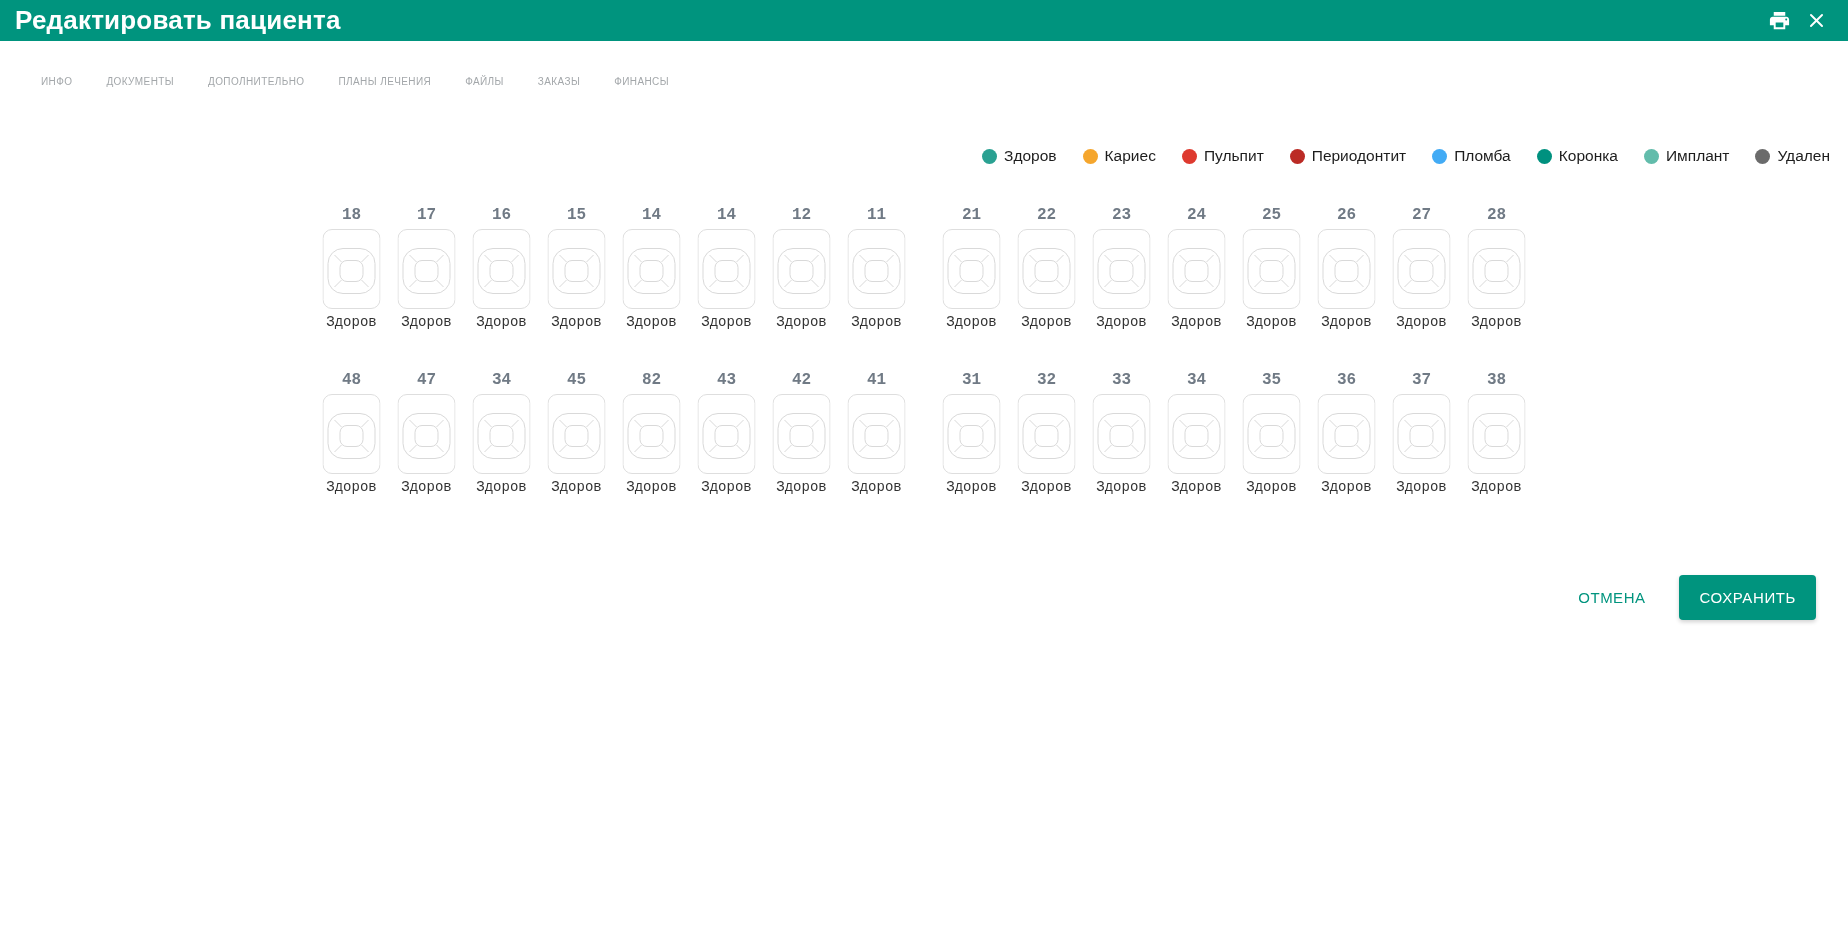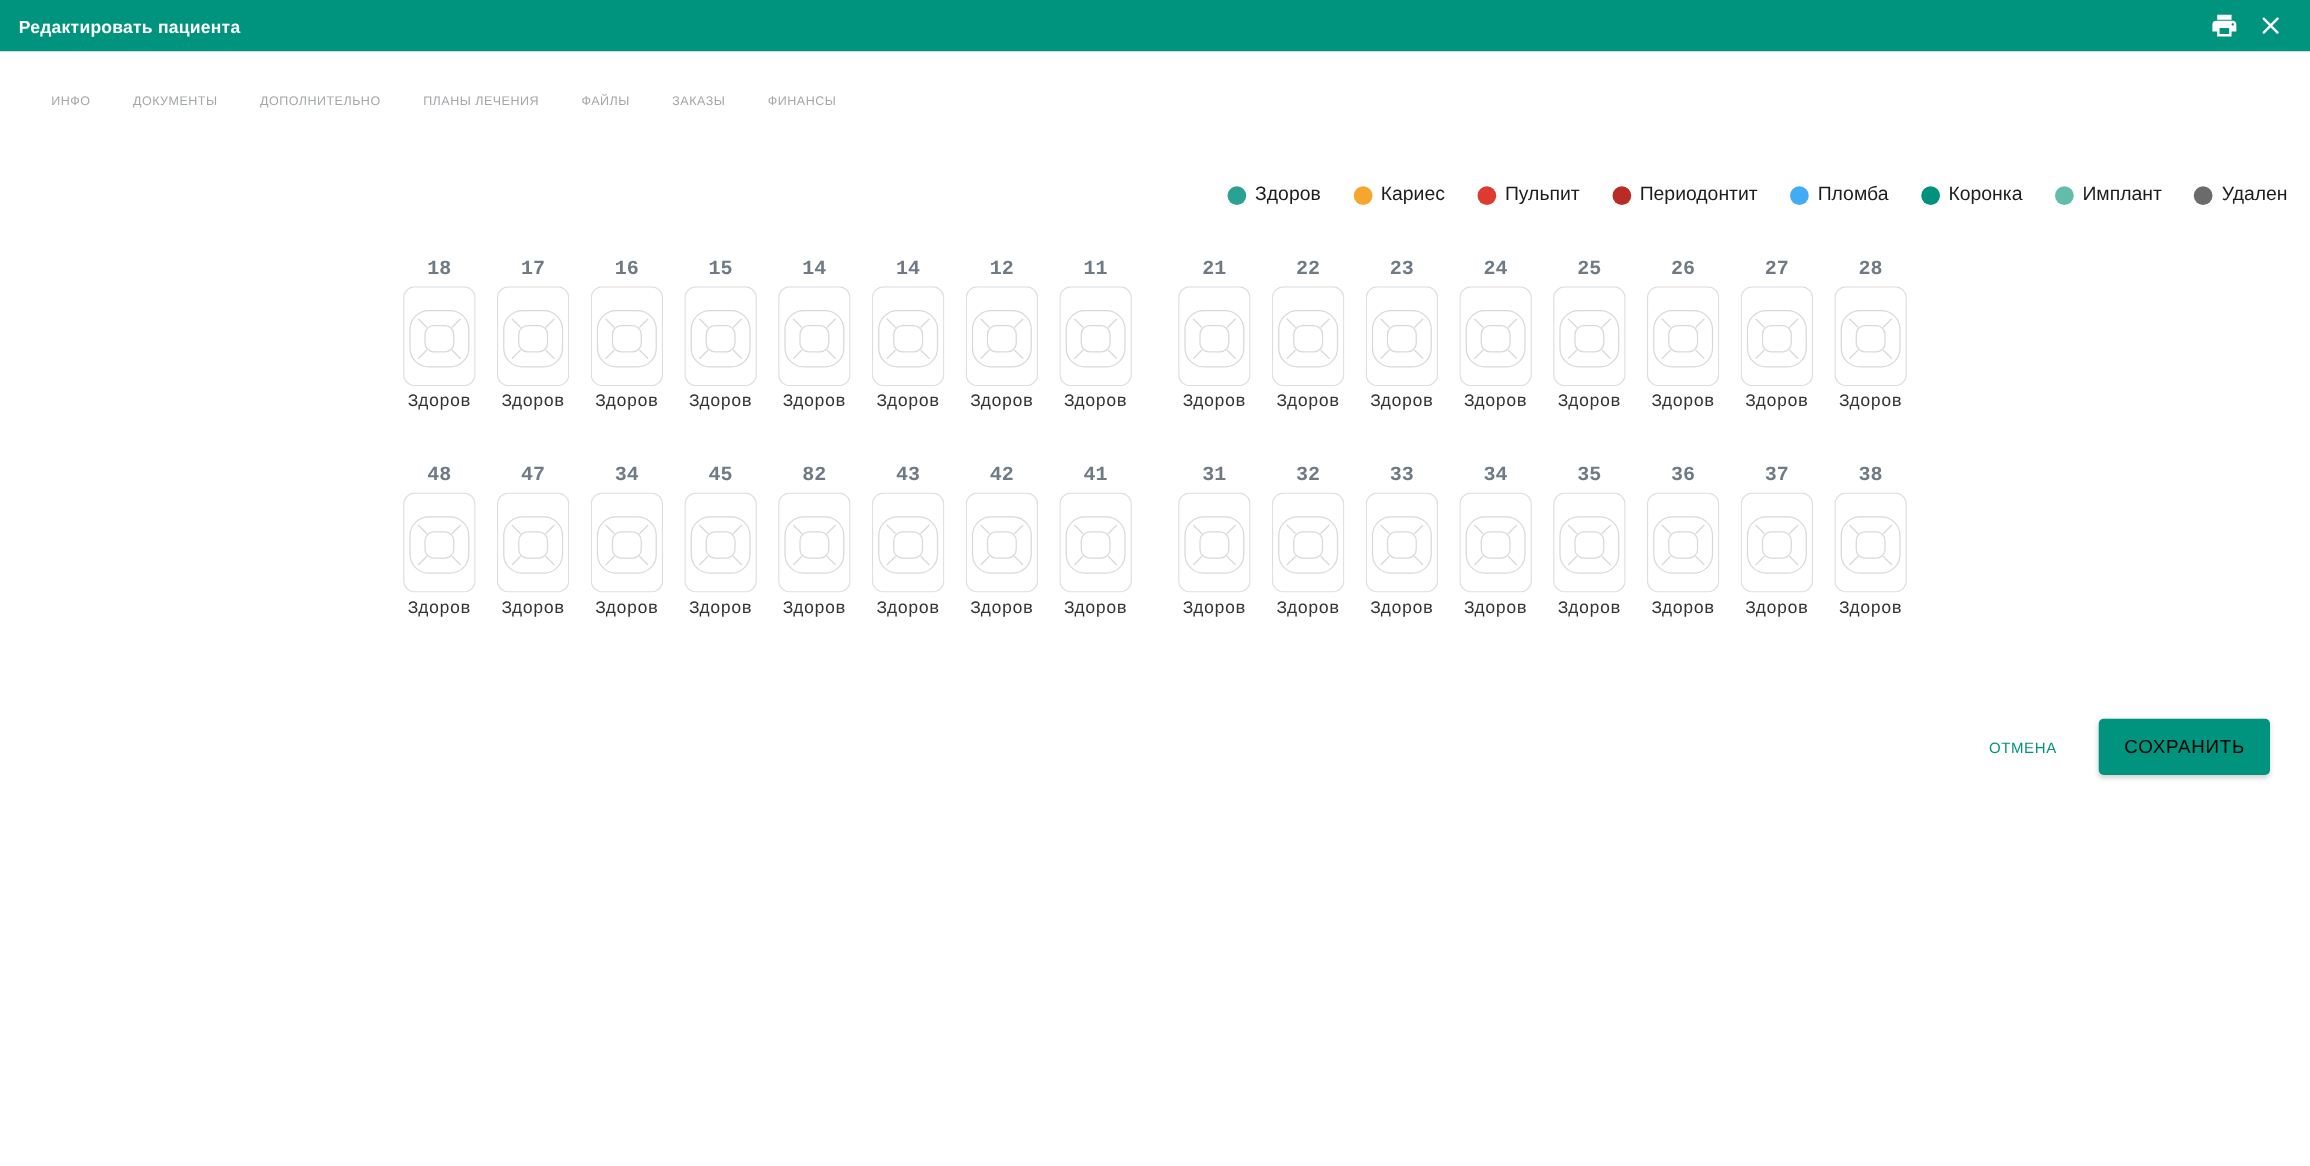--- a/index.html
+++ b/index.html
@@ -7,21 +7,21 @@
     width:1848px;height:933px;position:relative;overflow:hidden;
     background:#ffffff;font-family:"Liberation Sans",sans-serif;
     -webkit-font-smoothing:antialiased;
   }
   
   .titlebar{
     position:absolute;top:0;left:0;width:100%;height:41px;
     background:#00947e;display:flex;align-items:center;
     padding:0 22px 0 15px;box-sizing:border-box;color:#fff;
   }
-  .titlebar-title{flex:1;font-size:14px;font-weight:bold;letter-spacing:.2px;}
+  .titlebar-title{flex:1;font-size:26px;font-weight:bold;letter-spacing:.2px;}
   .titlebar-actions{display:flex;align-items:center;gap:16px;}
   .tb-icon{display:flex;align-items:center;justify-content:center;cursor:pointer;}
   
   .tabs{
     position:absolute;top:59px;left:24px;display:flex;height:45px;
   }
   .tab{
     position:relative;display:flex;align-items:center;padding:0 17px;
     font-size:10px;letter-spacing:.4px;color:#a3a7aa;cursor:pointer;
     white-space:nowrap;
@@ -47,25 +47,25 @@
   .tooth{width:58px;display:flex;flex-direction:column;align-items:center;cursor:pointer;}
   .tooth-number{font-size:16px;font-weight:bold;color:#707a85;line-height:19px;margin-bottom:4px;}
   .tooth-box{width:58px;height:80px;line-height:0;}
   .tooth-status{font-size:14px;color:#333;line-height:17px;margin-top:5px;white-space:nowrap;}
   
   .footer{
     position:absolute;top:575px;right:32px;height:45px;
     display:flex;align-items:center;gap:30px;
   }
   .cancel-btn{
-    color:#00947e;font-size:12px;letter-spacing:.5px;background:none;border:none;
+    color:#00947e;font-size:15px;letter-spacing:.5px;background:none;border:none;
     cursor:pointer;font-family:inherit;padding:0 4px;
   }
   .save-btn{
-    background:#00947e;color:#000000;font-size:15px;letter-spacing:.6px;
+    background:#00947e;color:#ffffff;font-size:15px;letter-spacing:.6px;
     border:none;border-radius:4px;height:45px;min-width:133px;padding:0 20px;
     cursor:pointer;font-family:inherit;box-shadow:0 2px 4px rgba(0,0,0,.18);
   }
 </style>
 </head>
 <body>
 
 <div class="titlebar">
   <div class="titlebar-title">Редактировать пациента</div>
   <div class="titlebar-actions">

